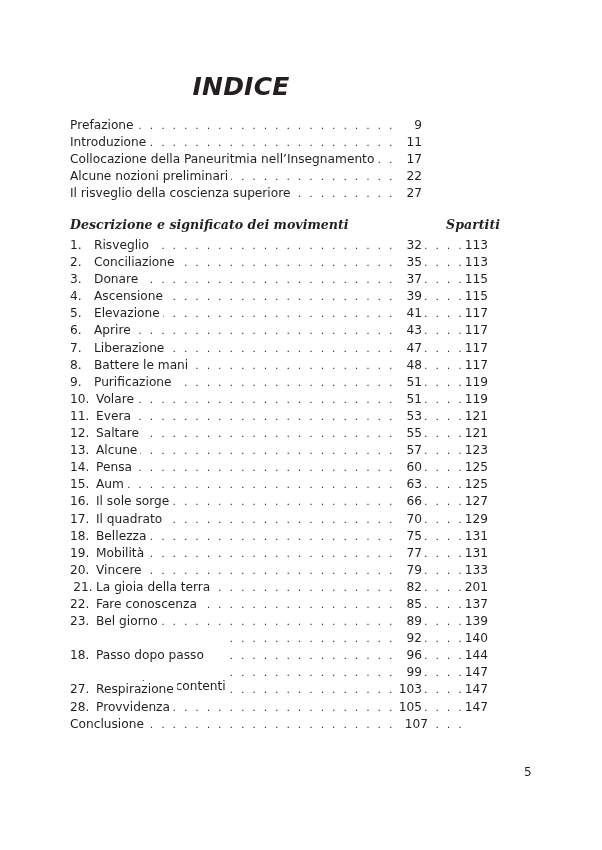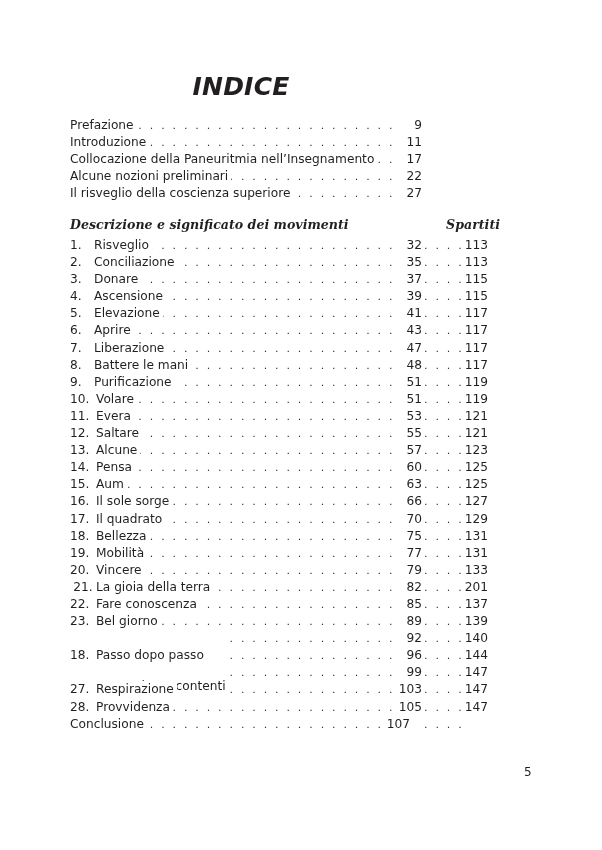--- a/index.html
+++ b/index.html
@@ -252,18 +252,18 @@
     <div class="row" style="width: 430px;">
       <span class="dots" style="width: 330px;">. . . . . . . . . . . . . . . . . . . . . . . . . . . . . . . . . . . . . . . . . . . . . . . . . . . . . . . . . . . . . . . . . . . . . . . . . . . . . . . . </span>
       <span class="lbl"><span class="num" style="width: 26px;">28.</span><span>Provvidenza</span></span>
       <span class="pg" style="right: 78px;">105</span>
       <span class="trail" style="left: 354px;">. . . .</span>
       <span class="sp" style="right: 12px;">147</span>
     </div>
     <div class="row" style="width: 430px;">
       <span class="dots" style="width: 330px;">. . . . . . . . . . . . . . . . . . . . . . . . . . . . . . . . . . . . . . . . . . . . . . . . . . . . . . . . . . . . . . . . . . . . . . . . . . . . . . . . </span>
       <span class="lbl"><span>Conclusione</span></span>
-      <span class="pg" style="right: 90px;">107</span>
+      <span class="pg" style="right: 72px;">107</span>
       <span class="trail" style="left: 354px;">. . . .</span>
     </div>
   </div>
 
 <div class="folio">5</div>
 
 </body></html>

